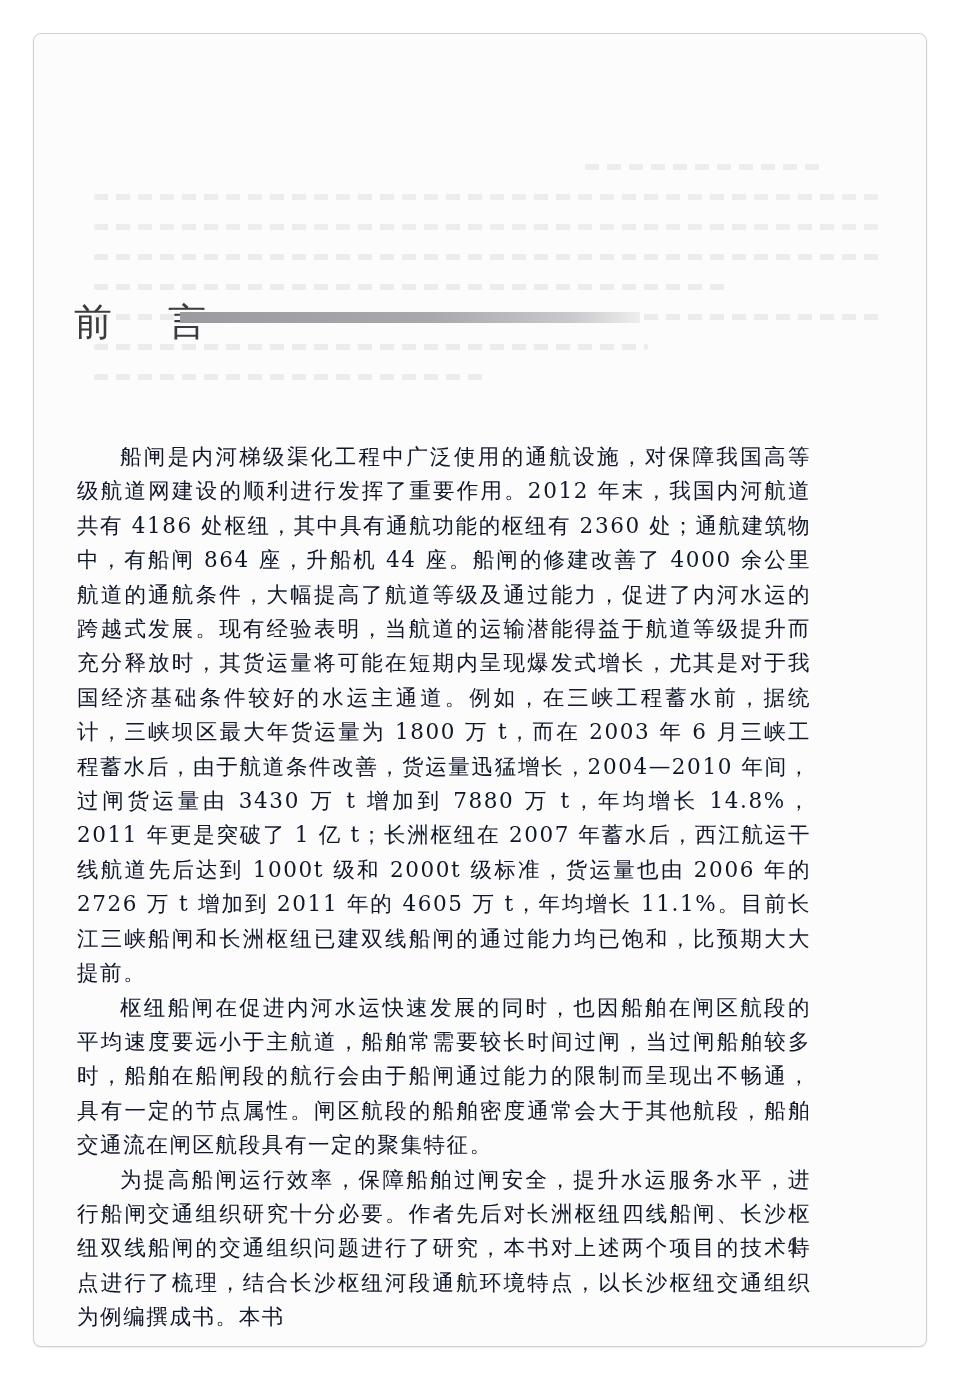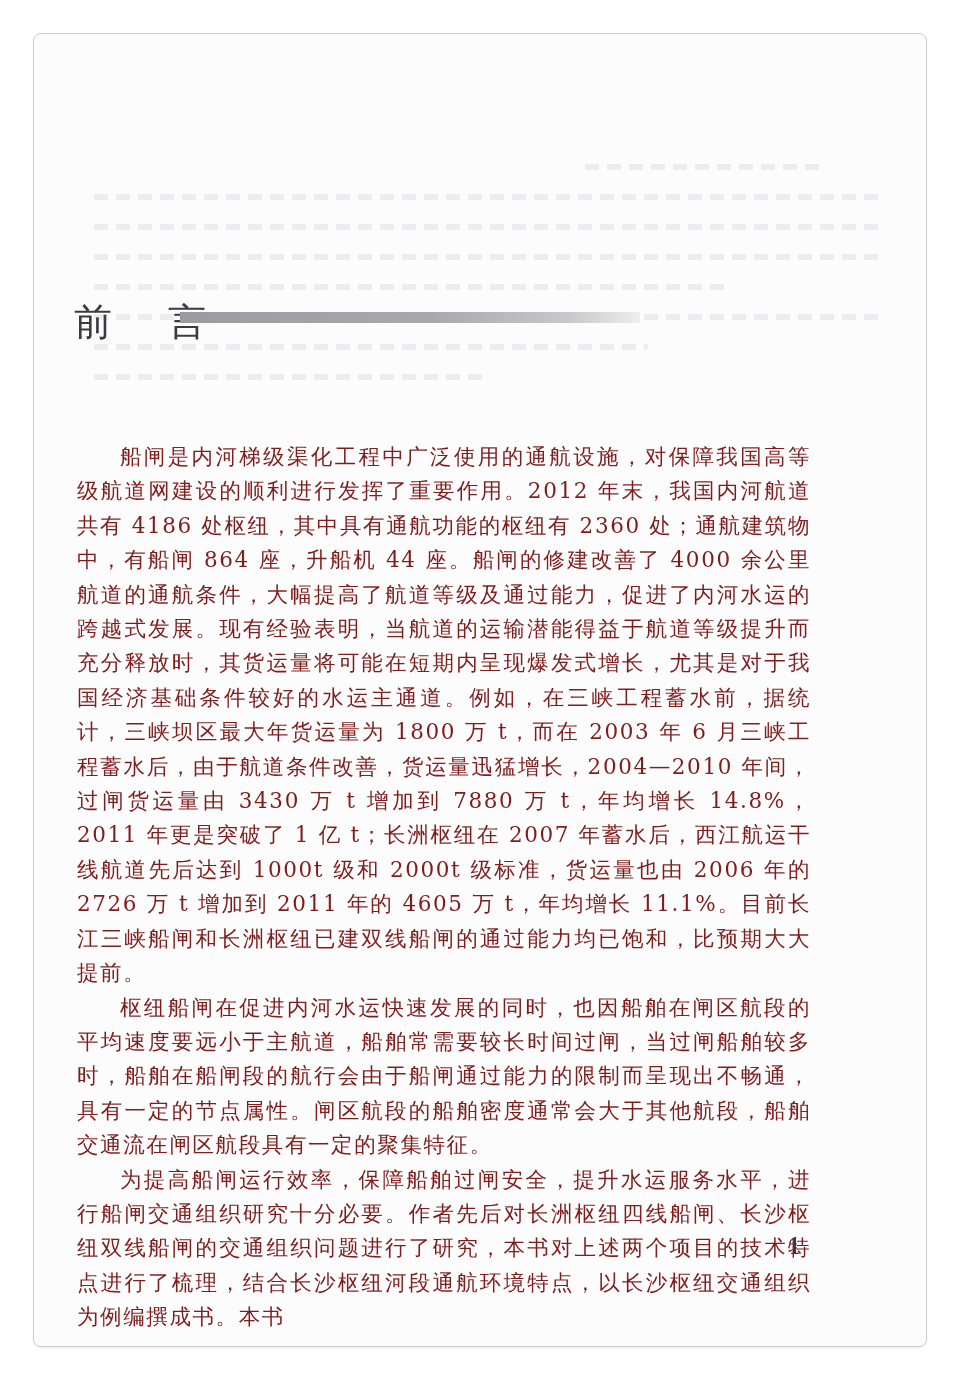--- a/index.html
+++ b/index.html
@@ -65,21 +65,21 @@
       height: 11px;
       background: linear-gradient(90deg, #9a9aa0 0%, #a8a8ad 55%, #c9c9cd 85%, #eeeef0 100%);
     }
     .body-text {
       position: absolute;
       left: 44px;
       top: 440px;
       width: 734px;
       font-size: 21.5px;
       line-height: 34.4px;
-      color: #7f1d1d;
+      color: #0f172a;
       text-align: justify;
     }
     .para {
       margin: 0;
       text-indent: 43px;
       letter-spacing: 1.6px;
     }
     .page-number {
       position: absolute;
       left: 754px;

